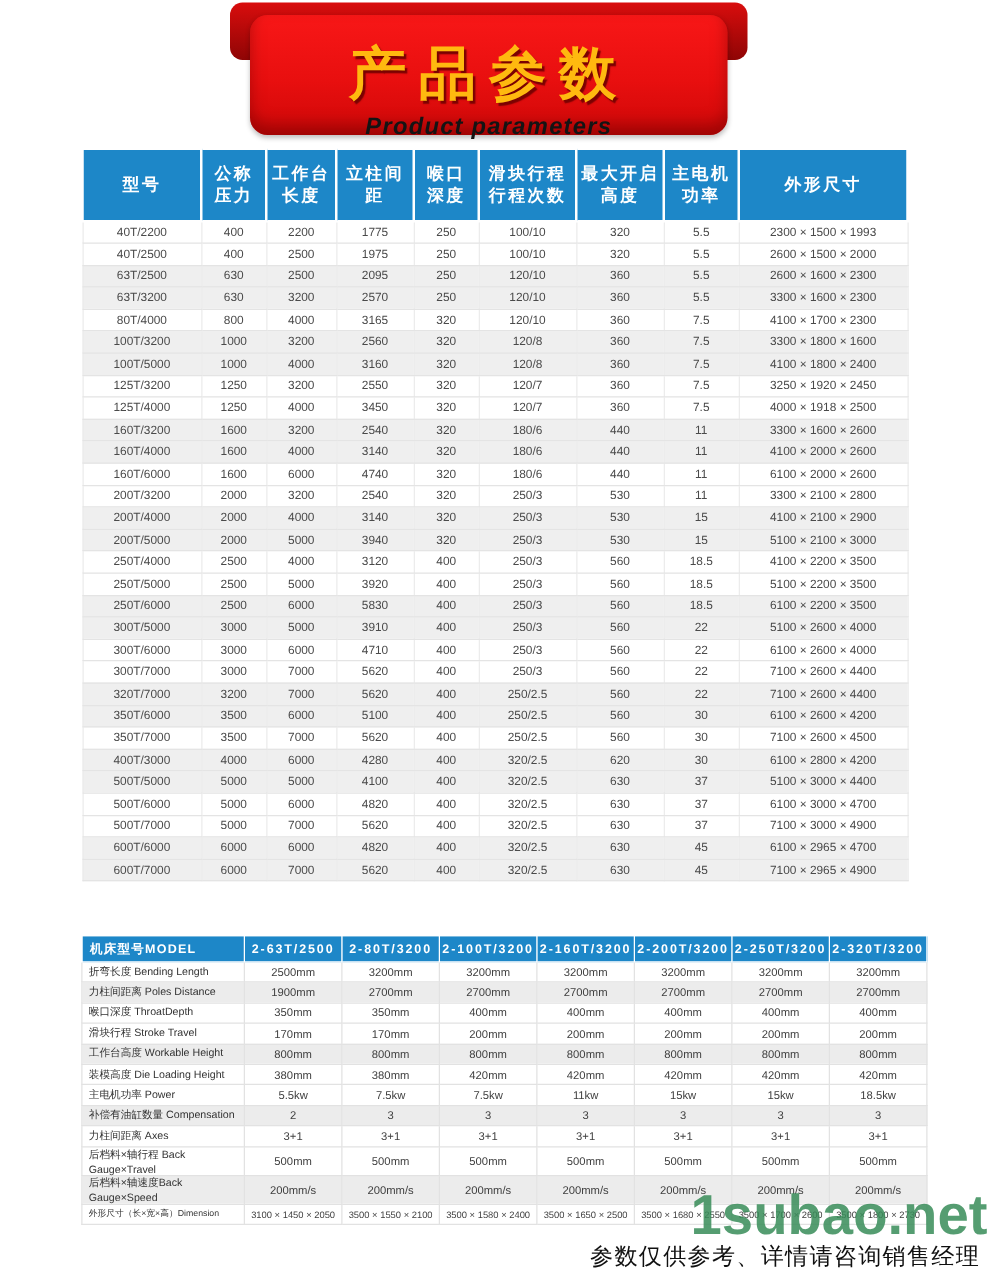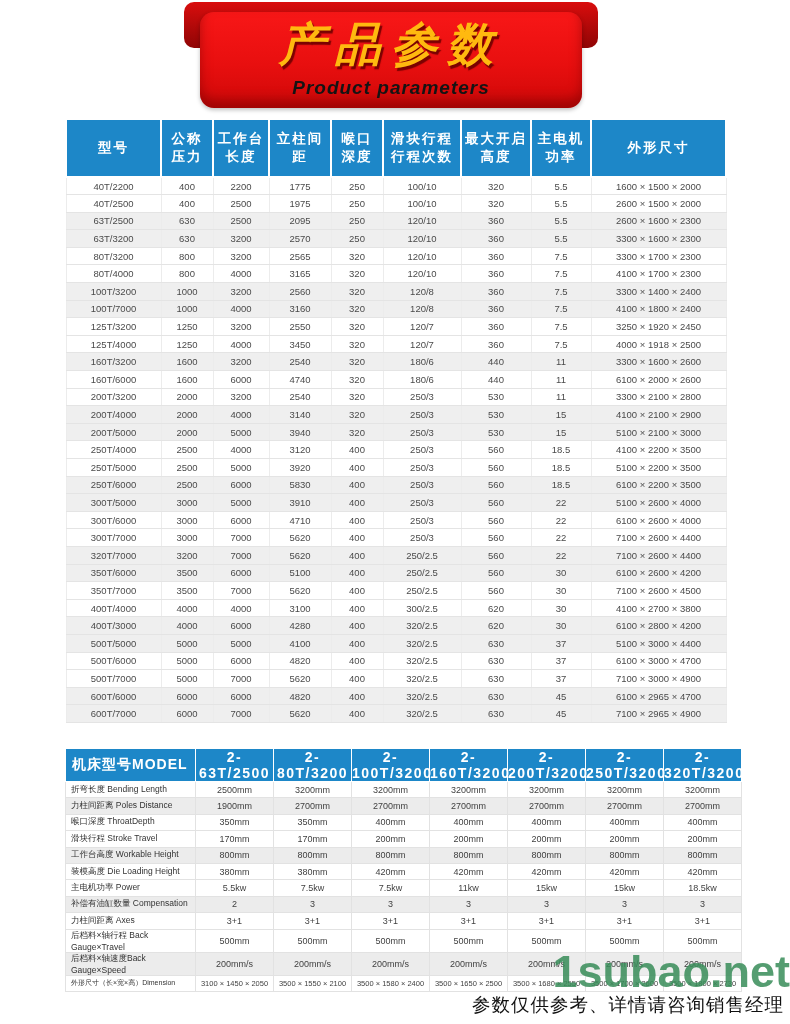--- a/index.html
+++ b/index.html
@@ -20,25 +20,24 @@
   }
   .banner-panel {
     position:absolute; top:10px; left:0; width:382px; height:96px;
     background:linear-gradient(180deg,#f81717 0%,#e80f0f 55%,#cf0808 100%);
     border-radius:14px;
     box-shadow: inset 0 -8px 12px rgba(110,0,0,.5), 0 2px 4px rgba(0,0,0,.25);
     text-align:center;
     z-index:1;
   }
   .banner-title-cn {
-    margin-top:2px;
+    margin-top:16px;
     font-size:46px; font-weight:bold; letter-spacing:10px;
     color:#ffb90f;
     text-shadow:2px 3px 1px #7a0202;
-    font-style:italic;
   }
   .banner-title-en {
     font-size:19px; font-weight:bold; font-style:italic;
     color:#141414; letter-spacing:1px; margin-top:1px;
   }
 
   
   table { border-collapse:collapse; table-layout:fixed; }
   .t1 { position:absolute; left:65px; top:118px; width:660px; }
   .t1 thead th {
@@ -55,21 +54,21 @@
     border-right:1px solid #ececec;
     border-bottom:1px solid #e4e4e4;
   }
   .t1 tbody tr td:first-child { border-left:1px solid #ececec; }
   .t1 tbody tr.g td { background:#efefef; }
   .t1 tbody tr.w td { background:#ffffff; }
 
   
   .t2 { position:absolute; left:65px; top:748px; width:676px; }
   .t2 thead th {
-    background:#1d87c8; color:#fff; font-weight:bold; font-size:14px;
+    background:#1d87c8; color:#fff; font-weight:bold; font-size:10px;
     letter-spacing:1.5px; height:21px; vertical-align:middle;
     border:1px solid #ffffff; text-align:center;
   }
   .t2 thead th.lbl { text-align:left; padding-left:6px; letter-spacing:1px; }
   .t2 tbody td {
     height:16.4px; font-size:9px; color:#3f3f3f; text-align:center;
     vertical-align:middle; border:1px solid #e2e2e2; background:#fff;
   }
   .t2 tbody td.lbl {
     text-align:left; padding-left:5px; font-size:8.5px; color:#333;
@@ -134,21 +133,21 @@
   <tbody>
       <tr class="w">
         <td>40T/2200</td>
         <td>400</td>
         <td>2200</td>
         <td>1775</td>
         <td>250</td>
         <td>100/10</td>
         <td>320</td>
         <td>5.5</td>
-        <td>1600 × 1500 × 2000</td>
+        <td>2300 × 1500 × 1993</td>
       </tr>
       <tr class="w">
         <td>40T/2500</td>
         <td>400</td>
         <td>2500</td>
         <td>1975</td>
         <td>250</td>
         <td>100/10</td>
         <td>320</td>
         <td>5.5</td>
@@ -170,54 +169,43 @@
         <td>630</td>
         <td>3200</td>
         <td>2570</td>
         <td>250</td>
         <td>120/10</td>
         <td>360</td>
         <td>5.5</td>
         <td>3300 × 1600 × 2300</td>
       </tr>
       <tr class="w">
-        <td>80T/3200</td>
-        <td>800</td>
-        <td>3200</td>
-        <td>2565</td>
-        <td>320</td>
-        <td>120/10</td>
-        <td>360</td>
-        <td>7.5</td>
-        <td>3300 × 1700 × 2300</td>
-      </tr>
-      <tr class="w">
         <td>80T/4000</td>
         <td>800</td>
         <td>4000</td>
         <td>3165</td>
         <td>320</td>
         <td>120/10</td>
         <td>360</td>
         <td>7.5</td>
         <td>4100 × 1700 × 2300</td>
       </tr>
       <tr class="g">
         <td>100T/3200</td>
         <td>1000</td>
         <td>3200</td>
         <td>2560</td>
         <td>320</td>
         <td>120/8</td>
         <td>360</td>
         <td>7.5</td>
-        <td>3300 × 1400 × 2400</td>
-      </tr>
-      <tr class="g">
-        <td>100T/7000</td>
+        <td>3300 × 1800 × 1600</td>
+      </tr>
+      <tr class="g">
+        <td>100T/5000</td>
         <td>1000</td>
         <td>4000</td>
         <td>3160</td>
         <td>320</td>
         <td>120/8</td>
         <td>360</td>
         <td>7.5</td>
         <td>4100 × 1800 × 2400</td>
       </tr>
       <tr class="w">
@@ -246,20 +234,31 @@
         <td>160T/3200</td>
         <td>1600</td>
         <td>3200</td>
         <td>2540</td>
         <td>320</td>
         <td>180/6</td>
         <td>440</td>
         <td>11</td>
         <td>3300 × 1600 × 2600</td>
       </tr>
+      <tr class="g">
+        <td>160T/4000</td>
+        <td>1600</td>
+        <td>4000</td>
+        <td>3140</td>
+        <td>320</td>
+        <td>180/6</td>
+        <td>440</td>
+        <td>11</td>
+        <td>4100 × 2000 × 2600</td>
+      </tr>
       <tr class="w">
         <td>160T/6000</td>
         <td>1600</td>
         <td>6000</td>
         <td>4740</td>
         <td>320</td>
         <td>180/6</td>
         <td>440</td>
         <td>11</td>
         <td>6100 × 2000 × 2600</td>
@@ -388,31 +387,20 @@
       <tr class="w">
         <td>350T/7000</td>
         <td>3500</td>
         <td>7000</td>
         <td>5620</td>
         <td>400</td>
         <td>250/2.5</td>
         <td>560</td>
         <td>30</td>
         <td>7100 × 2600 × 4500</td>
-      </tr>
-      <tr class="w">
-        <td>400T/4000</td>
-        <td>4000</td>
-        <td>4000</td>
-        <td>3100</td>
-        <td>400</td>
-        <td>300/2.5</td>
-        <td>620</td>
-        <td>30</td>
-        <td>4100 × 2700 × 3800</td>
       </tr>
       <tr class="g">
         <td>400T/3000</td>
         <td>4000</td>
         <td>6000</td>
         <td>4280</td>
         <td>400</td>
         <td>320/2.5</td>
         <td>620</td>
         <td>30</td>

